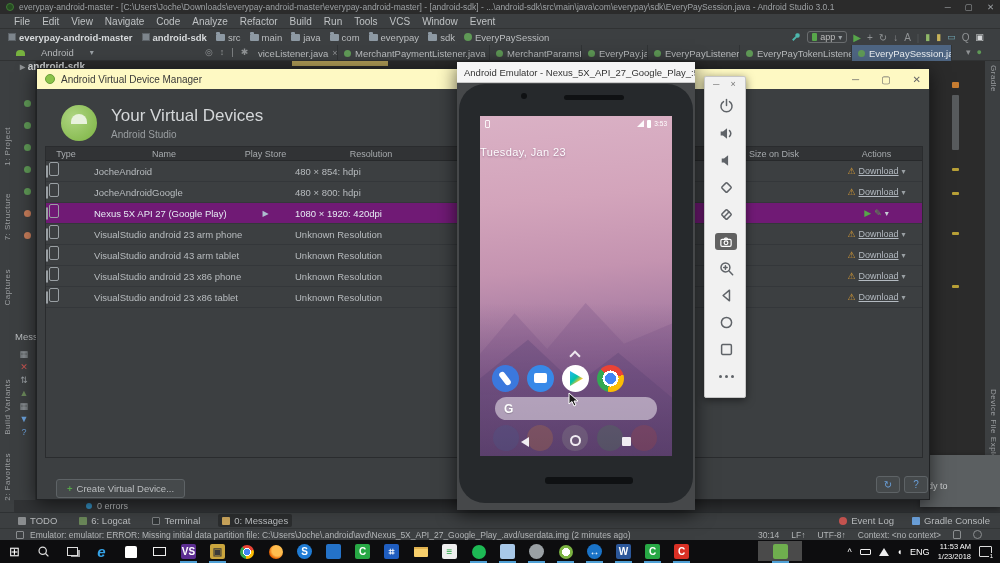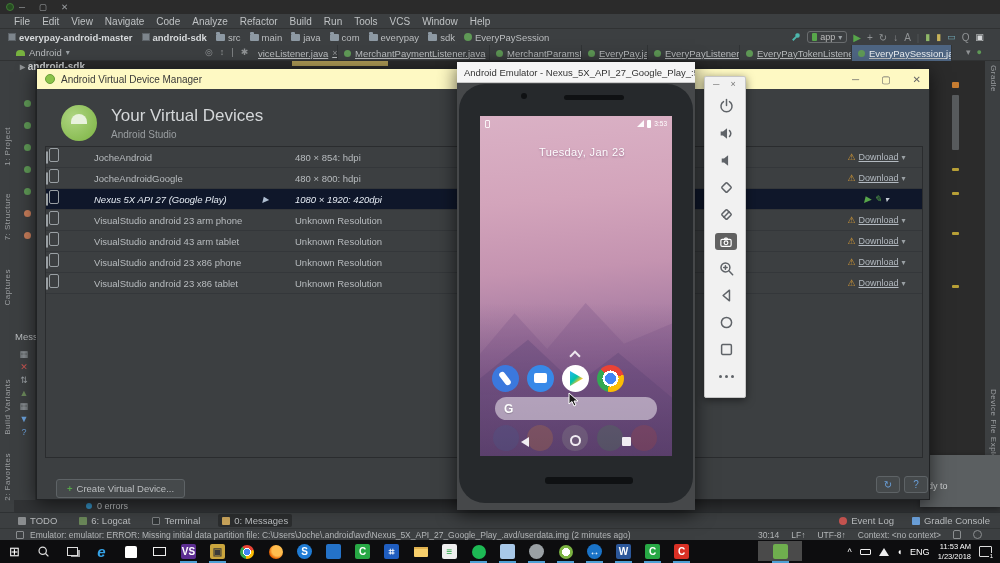--- a/index.html
+++ b/index.html
@@ -19,23 +19,23 @@
   .crumb.b { font-weight:bold; color:#d7dadc; }
   .fold { width:9px; height:7px; background:#8d99a3; border-radius:1px; position:relative; display:inline-block; }
   .fold::before { content:''; position:absolute; left:0; top:-2px; width:4px; height:2px; background:#8d99a3; border-radius:1px 1px 0 0; }
   .mod { width:8px; height:8px; background:#7d858c; border:1px solid #5d6368; display:inline-block; }
   .cls { width:8px; height:8px; border-radius:50%; background:#5f9956; display:inline-block; }
   .rtools { position:absolute; right:16px; top:0; height:16px; display:flex; align-items:center; gap:6px; }
   .rtools .chip { border:1px solid #6a6d6f; border-radius:3px; height:12px; display:flex; align-items:center; gap:3px; padding:0 4px; color:#bbb; font-size:9px; }
   .chip .ph { width:5px; height:8px; background:#57a64a; border-radius:1px; }
   .gicon { color:#8f9294; font-size:10px; }
   .tabrow { left:0; top:45px; width:1000px; height:16px; background:#3c3f41; border-bottom:1px solid #303233; font-size:9.5px; color:#b8bbbd; }
-  .projsel { position:absolute; left:16px; top:2px; display:flex; align-items:center; gap:4px; }
+  .projsel { position:absolute; left:16px; top:2px; display:flex; align-items:center; gap:16px; }
   .droidhead { width:9px; height:6px; background:#77b23f; border-radius:4px 4px 0 0; position:relative; }
-  .tabs { position:absolute; left:252px; top:0; height:16px; display:flex;text-decoration:underline; }
+  .tabs { position:absolute; left:252px; top:0; height:16px; display:flex; }
   .etab { height:16px; display:flex; align-items:center; gap:4px; padding:0 6px; border-right:1px solid #313436; overflow:hidden; white-space:nowrap; flex:none; }
   .etab .ci { width:7px; height:7px; border-radius:50%; background:#5f9956; flex:none; }
   .etab .x { color:#8a8d8f; font-size:9px; }
   .etab.active { background:#4e6582; color:#e8ecef; }
   .vstripe { background:#3c3f41; color:#9a9da0; font-size:8px; }
   .vlab { position:absolute; writing-mode:vertical-rl; transform:rotate(180deg); letter-spacing:.5px; }
   .vlabR { position:absolute; writing-mode:vertical-rl; letter-spacing:.5px; }
 
   
   .avd { left:36px; top:68px; width:894px; height:432px; background:#3c3f41; border:1px solid #202224; box-shadow:0 4px 18px rgba(0,0,0,.6); z-index:10; }
@@ -46,21 +46,21 @@
   .avd-logo { width:36px; height:36px; border-radius:50%; background:radial-gradient(circle at 35% 35%, #aed581, #7cb342); position:relative; }
   .avd-logo::after { content:''; position:absolute; left:10px; top:9px; width:16px; height:10px; border-radius:8px 8px 0 0; background:#e8f2dd; }
   .avd-h1 { font-size:17px; color:#d4d7d9; }
   .avd-h2 { font-size:10px; color:#9a9ea1; margin-top:3px; }
   .avd-table { position:absolute; left:8px; top:77px; width:878px; height:312px; border:1px solid #2a2c2e; background:#3c3f41; }
   .avd-hrow { display:grid; grid-template-columns:40px 156px 47px 164px 266px 110px 95px; height:14px; background:#313335; border-bottom:1px solid #27292b; color:#a7abae; font-size:9px; align-items:center; text-align:center; }
   .avd-row { display:grid; grid-template-columns:40px 156px 47px 164px 266px 110px 95px; height:21px; border-bottom:1px solid #34373a; color:#b8bcbf; font-size:9.5px; align-items:center; }
   .avd-row .nm { text-align:left; padding-left:8px; overflow:hidden; white-space:nowrap; }
   .avd-row .rs { text-align:left; padding-left:6px; }
   .avd-row .api { text-align:left; padding-left:4px; }
-  .avd-row.sel { background:#0f172a; color:#e6ecf4;font-style:italic; }
+  .avd-row.sel { background:#701a75; color:#e6ecf4; }
   .dev-ic { width:9px; height:13px; border:1px solid #9aa0a4; border-radius:2px; margin:0 auto; position:relative; }
   .dev-ic::after { content:''; position:absolute; left:2px; top:-4px; width:8px; height:12px; border:1px solid #9aa0a4; border-radius:2px; background:inherit; }
   .act { display:flex; align-items:center; justify-content:center; gap:3px; font-size:9px; }
   .warn { color:#e3a336; font-size:9px; }
   .dl { color:#b3bac1; text-decoration:underline; }
   .dd { color:#9aa0a4; font-size:8px; }
   .grn { color:#57a64a; font-size:9px; }
   .avd-create { position:absolute; left:19px; top:410px; height:19px; padding:0 10px; background:#45494b; border:1px solid #5e6366; border-radius:3px; color:#bbbec0; font-size:9.5px; display:flex; align-items:center; gap:4px; }
   .avd-create .p { color:#57a64a; font-weight:bold; }
   .avd-bbtn { position:absolute; top:407px; width:24px; height:17px; background:#45494b; border:1px solid #5e6366; border-radius:3px; color:#6a9fd8; font-size:10px; display:flex; align-items:center; justify-content:center; }
@@ -73,21 +73,21 @@
     background:linear-gradient(175deg,#dab1c5 0%,#d3a4bb 25%,#c493b0 45%,#a87da3 62%,#8d6896 78%,#7c5b88 100%); }
   .mt1 { position:absolute; left:0; right:0; top:52%; height:30%; background:#8a6292; opacity:.4; clip-path:polygon(0 60%,18% 20%,35% 55%,55% 10%,75% 50%,100% 30%,100% 100%,0 100%); }
   .mt2 { position:absolute; left:0; right:0; top:62%; height:38%; background:#6f5384; opacity:.5; clip-path:polygon(0 40%,25% 10%,50% 45%,72% 20%,100% 55%,100% 100%,0 100%); }
   .shade { position:absolute; inset:0; background:linear-gradient(180deg,rgba(0,0,0,0) 55%,rgba(70,40,90,.30) 78%,rgba(55,32,75,.45) 100%); }
   .pstatus { position:absolute; left:0; right:0; top:2px; height:11px; display:flex; align-items:center; padding:0 5px; color:#fff; }
   .pstatus .bat1 { width:5px; height:8px; border:1px solid rgba(255,255,255,.85); border-radius:1px; }
   .pstatus .rgt { margin-left:auto; display:flex; align-items:center; gap:3px; }
   .sig { width:0; height:0; border-left:7px solid transparent; border-bottom:7px solid #fff; opacity:.95; }
   .bat2 { width:4px; height:8px; background:#fff; border-radius:1px; }
   .ptime { font-size:6.5px; color:#fff; }
-  .pdate { position:absolute; left:12px; right:0; top:30px; text-align:center; color:#fdfbfd; font-size:11px; text-shadow:0 1px 2px rgba(90,50,90,.45); letter-spacing:.4px; }
+  .pdate { position:absolute; left:0; right:0; top:30px; text-align:left; color:#fdfbfd; font-size:11px; text-shadow:0 1px 2px rgba(90,50,90,.45); letter-spacing:.4px; }
   .chev { position:absolute; left:91px; top:236px; width:8px; height:8px; border-left:2px solid rgba(255,255,255,.85); border-top:2px solid rgba(255,255,255,.85); transform:rotate(45deg); }
   .dk { position:absolute; top:249px; width:27px; height:27px; border-radius:50%; }
   .dk-phone { background:#3b78dd; } .dk-phone::after { content:''; position:absolute; left:10px; top:6px; width:6px; height:15px; background:#fff; border-radius:3px; transform:rotate(-38deg); }
   .dk-msg { background:#3789e8; } .dk-msg::after { content:''; position:absolute; left:7px; top:8px; width:13px; height:10px; background:#fff; border-radius:2px; }
   .dk-play { background:#fff; } .dk-play::after { content:''; position:absolute; left:8px; top:6px; width:13px; height:15px; clip-path:polygon(0 0,100% 50%,0 100%); background:linear-gradient(135deg,#29b6f6 0%,#00c4a7 45%,#ffca28 70%,#ff5252 100%); }
   .dk-chrome { background:radial-gradient(circle,#4285f4 0 29%,#fff 29% 42%,rgba(0,0,0,0) 42%),conic-gradient(from -45deg,#ea4335 0 33%,#fbbc05 33% 66%,#34a853 66% 100%); }
   .pill { position:absolute; left:15px; top:281px; width:162px; height:23px; border-radius:12px; background:rgba(252,248,252,.5); display:flex; align-items:center; padding-left:9px; }
   .pill .g { color:#fff; font-weight:bold; font-size:12px; text-shadow:0 1px 1px rgba(0,0,0,.2); }
   .fade { position:absolute; top:309px; width:26px; height:26px; border-radius:50%; opacity:.3; }
   .pnav { position:absolute; left:0; right:0; top:318px; height:16px; }
@@ -132,41 +132,42 @@
   .treedot { position:absolute; width:7px; height:7px; border-radius:50%; background:#5f9956; left:24px; }
   .msgtools { position:absolute; left:16px; width:16px; color:#9aa0a4; font-size:9px; text-align:center; line-height:13px; }
 </style>
 </head>
 <body>
 
 <div class="screen">
 
   <div class="abs ide-titlebar">
     <span class="dot"></span>
+    <span class="t">everypay-android-master - [C:\Users\Joche\Downloads\everypay-android-master\everypay-android-master] - [android-sdk] - ...\android-sdk\src\main\java\com\everypay\sdk\EveryPaySession.java - Android Studio 3.0.1</span>
     <span class="winctl">
       <span>─</span>
       <span>▢</span>
       <span>✕</span>
     </span>
   </div>
 
   <div class="abs menubar">
     <span>File</span>
     <span>Edit</span>
     <span>View</span>
     <span>Navigate</span>
     <span>Code</span>
     <span>Analyze</span>
     <span>Refactor</span>
     <span>Build</span>
     <span>Run</span>
     <span>Tools</span>
     <span>VCS</span>
     <span>Window</span>
-    <span>Help</span>
+    <span>Event</span>
   </div>
 
   <div class="abs crumbbar">
     <span class="crumb b">
         <span class="mod"></span>
         <span>everypay-android-master</span>
       </span>
     <span class="crumb b">
         <span class="mod"></span>
         <span>android-sdk</span>
@@ -328,20 +329,29 @@
       </span>
     </div>
     <div class="avd-head">
       <div class="avd-logo"></div>
       <div>
         <div class="avd-h1">Your Virtual Devices</div>
         <div class="avd-h2">Android Studio</div>
       </div>
     </div>
     <div class="avd-table">
+      <div class="avd-hrow">
+        <span>Type</span>
+          <span>Name</span>
+          <span>Play Store</span>
+          <span>Resolution</span>
+          <span></span>
+          <span>Size on Disk</span>
+          <span>Actions</span>
+      </div>
       <div class="avd-row">
         <span><span class="dev-ic"></span></span>
         <span class="nm">JocheAndroid</span>
           <span></span>
         <span class="rs">480 × 854: hdpi</span>
           <span class="api">2</span>
           <span></span>
         <span class="act">
             <span class="warn">⚠</span>
             <span class="dl">Download</span>

